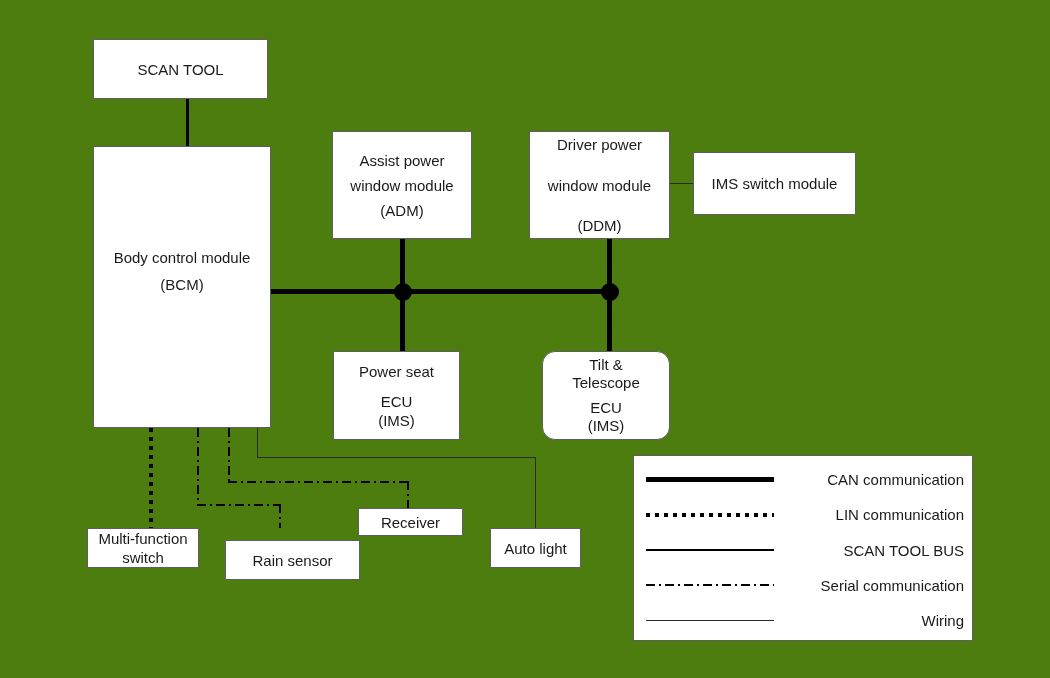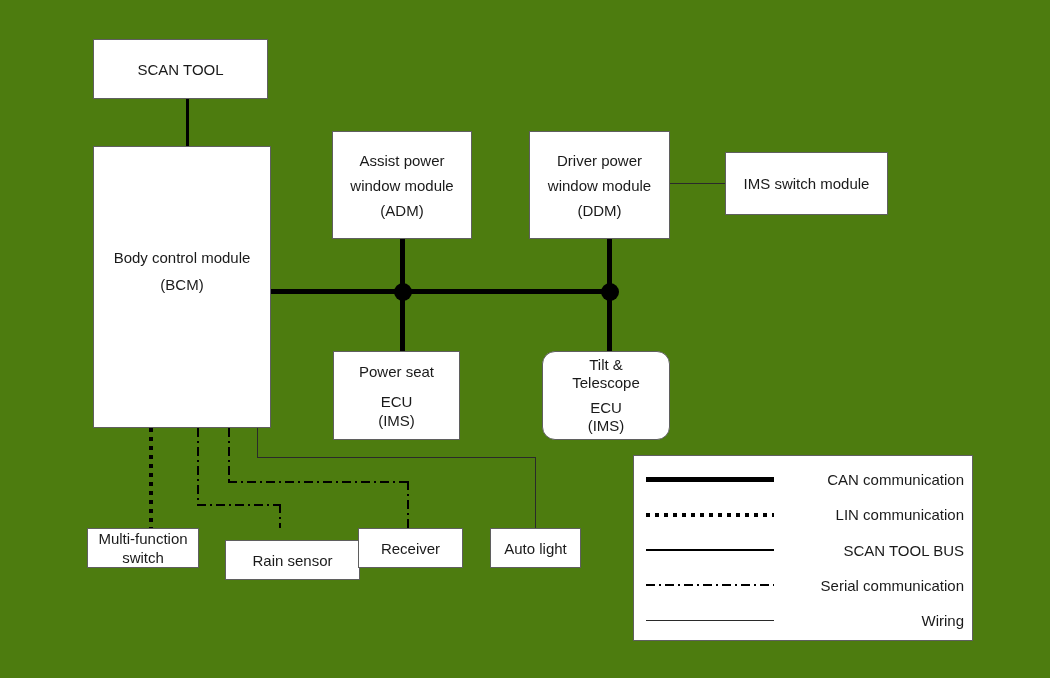--- a/index.html
+++ b/index.html
@@ -41,29 +41,29 @@
     position: absolute;
     width: 18px; height: 18px;
     background: #000;
     border-radius: 50%;
   }
 
   
   .scan-tool      { left: 93px;  top: 39px;  width: 175px; height: 60px; }
   .bcm            { left: 93px;  top: 146px; width: 178px; height: 282px; padding-bottom: 33px; line-height: 27px; }
   .adm            { left: 332px; top: 131px; width: 140px; height: 108px; }
-  .ddm            { left: 529px; top: 131px; width: 141px; height: 108px; }
-  .ims-switch     { left: 725px; top: 152px; width: 163px; height: 63px; }
+  .ddm            { left: 529px; top: 131px; width: 141px; height: 108px; justify-content: space-between; }
+  .ims-switch     { left: 693px; top: 152px; width: 163px; height: 63px; }
   .power-seat     { left: 333px; top: 351px; width: 127px; height: 89px; line-height: 19px; }
   .tilt-telescope { left: 542px; top: 351px; width: 128px; height: 89px; line-height: 18px; border-radius: 13px; }
   .gap-md { margin-top: 11px; }
   .gap-sm { margin-top: 7px; }
   .multi-function { left: 87px;  top: 528px; width: 112px; height: 40px; line-height: 19px; }
   .rain-sensor    { left: 225px; top: 540px; width: 135px; height: 40px; }
-  .receiver       { left: 358px; top: 528px; width: 105px; height: 40px; }
+  .receiver       { left: 358px; top: 508px; width: 105px; height: 28px; }
   .auto-light     { left: 490px; top: 528px; width: 91px; height: 40px; }
 
   
   .scan-bus-line  { left: 186px; top: 99px;  width: 3px;   height: 48px; }
   .can-h          { left: 270px; top: 289px; width: 341px; height: 5px; }
   .can-v-adm      { left: 400px; top: 239px; width: 5px;   height: 112px; }
   .can-v-ddm      { left: 607px; top: 238px; width: 5px;   height: 113px; }
   .dot-adm        { left: 394px; top: 283px; }
   .dot-ddm        { left: 601px; top: 283px; }
   .wire-ddm-ims   { left: 670px; top: 183px; width: 55px;  height: 1px; }

